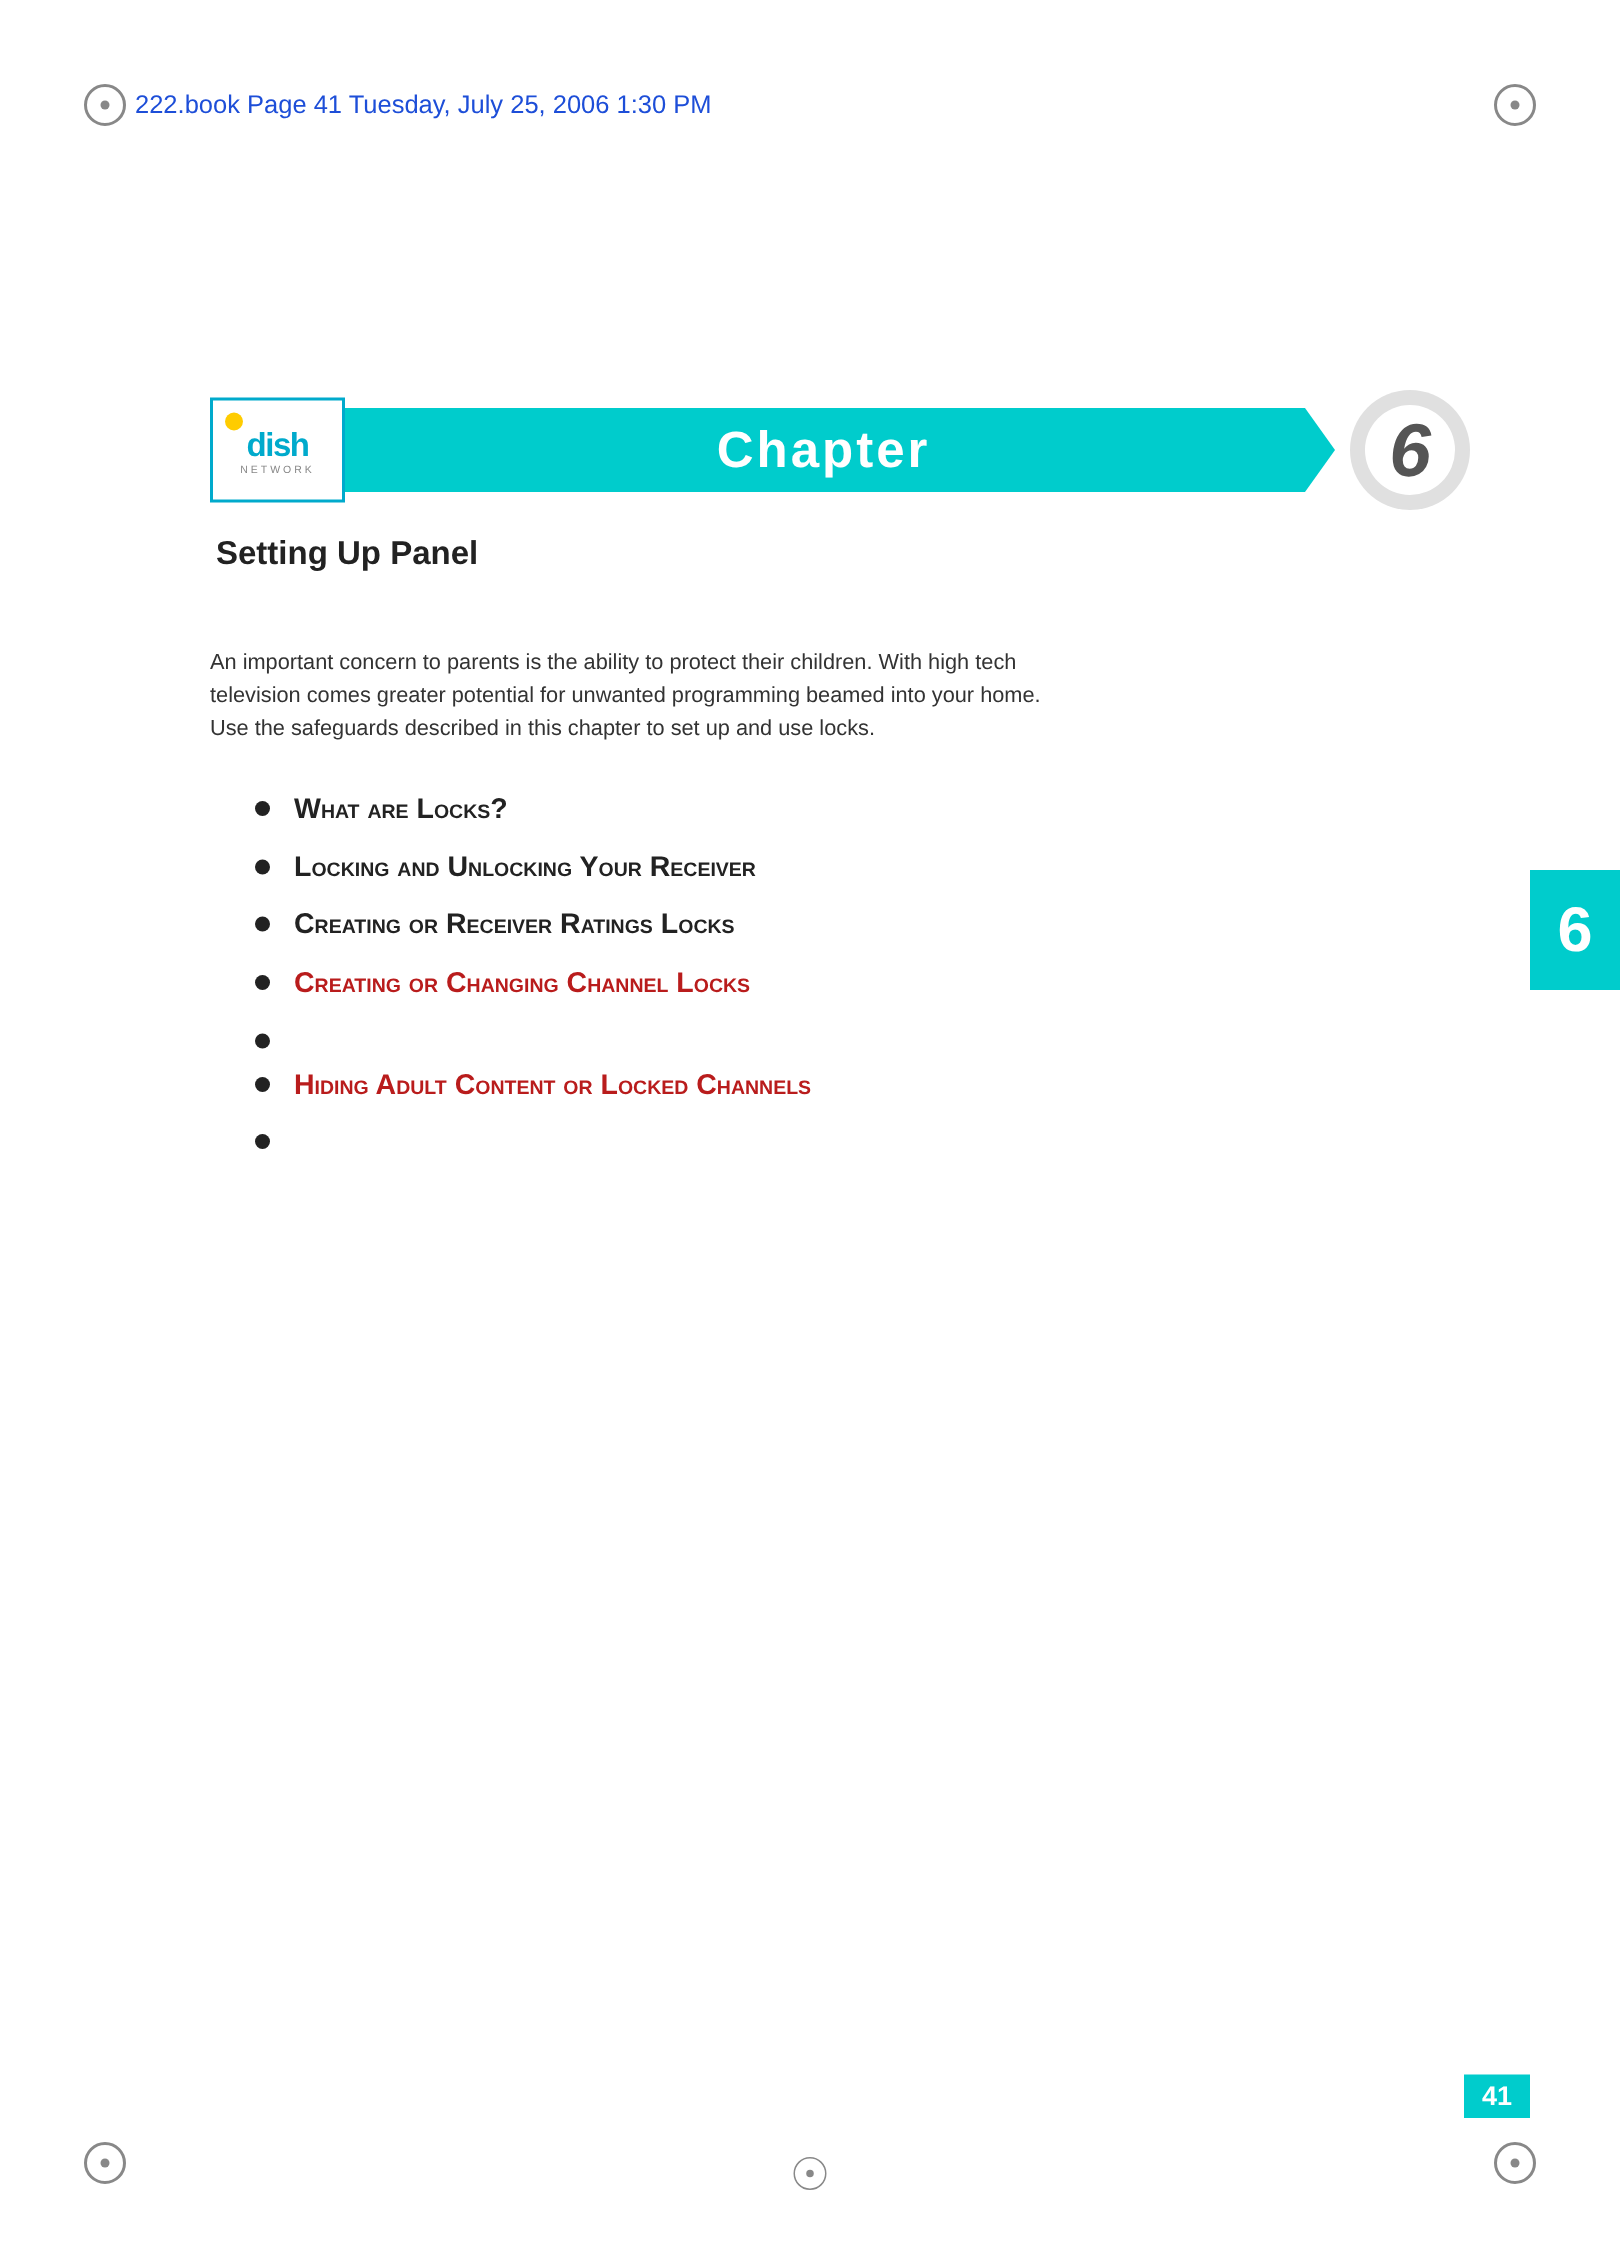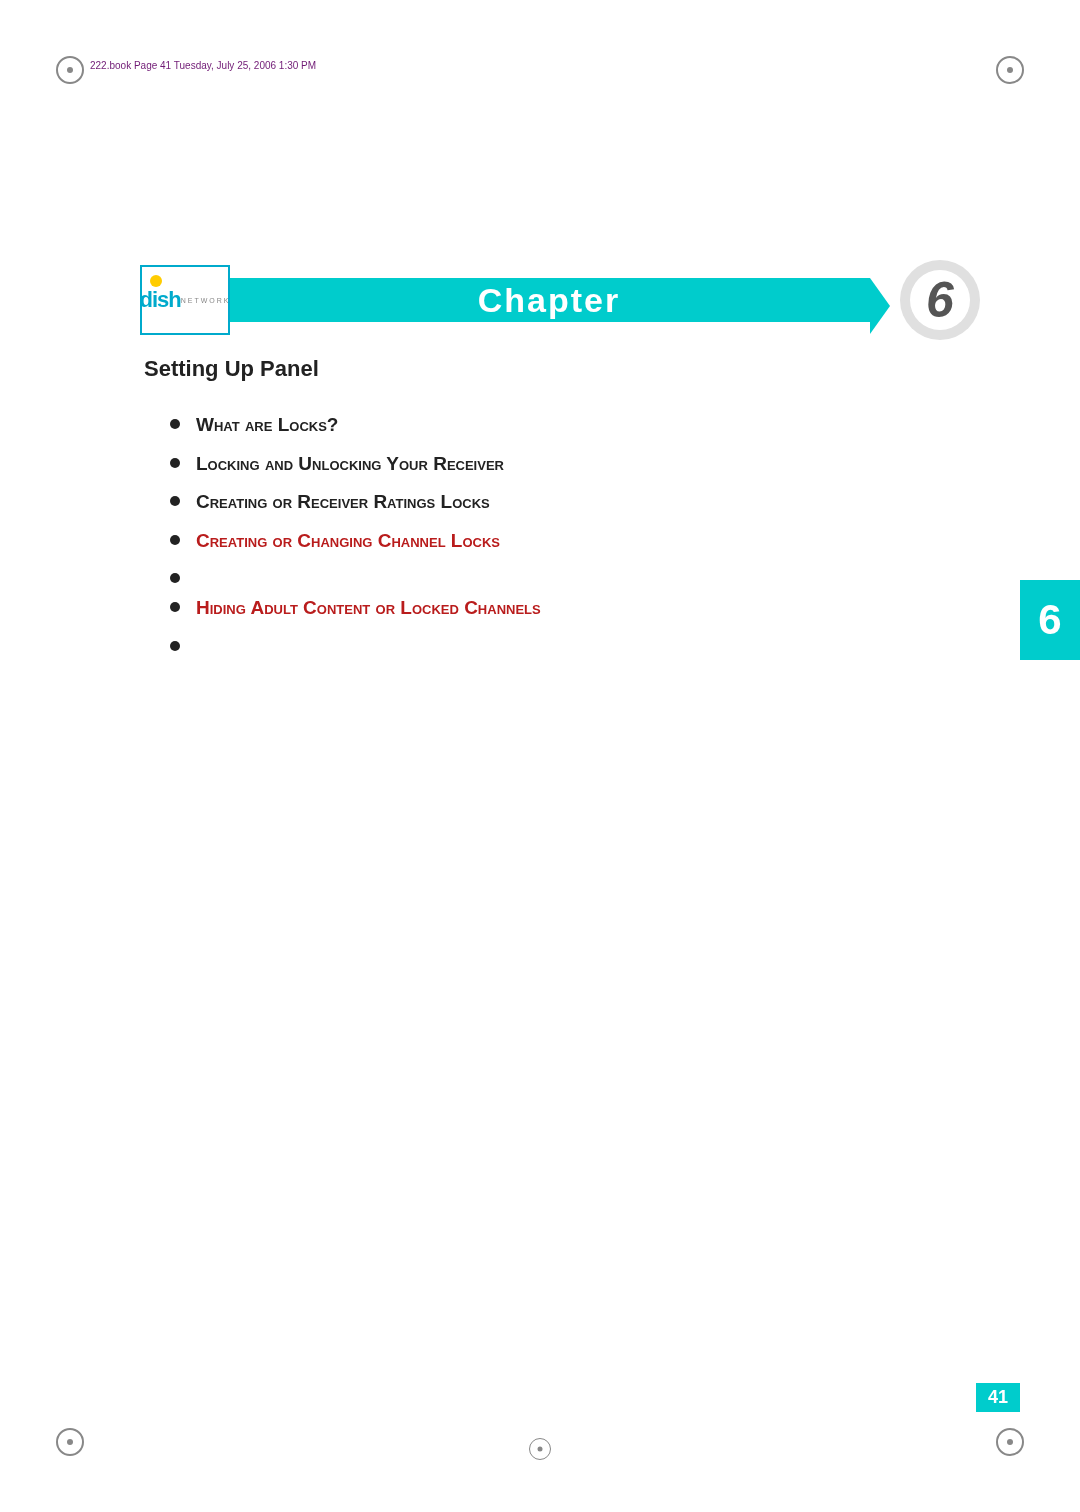--- a/index.html
+++ b/index.html
@@ -61,22 +61,22 @@
       top: 50%;
       left: 50%;
       transform: translate(-50%, -50%);
     }
 
     
     .page-info {
       position: absolute;
       top: 60px;
       left: 90px;
-      font-size: 10px;
-      color: #701a75;
+      font-size: 17px;
+      color: #1d4ed8;
     }
 
     
     .chapter-tab {
       position: absolute;
       top: 580px;
       right: 0;
       width: 60px;
       height: 80px;
       background: #00cccc;
@@ -120,21 +120,21 @@
       margin-bottom: 10px;
     }
 
     
     .dish-logo {
       width: 90px;
       height: 70px;
       background: #ffffff;
       border: 2px solid #00aacc;
       display: flex;
-      flex-direction: row;
+      flex-direction: column;
       align-items: center;
       justify-content: center;
       z-index: 2;
       position: relative;
       flex-shrink: 0;
     }
 
     .dish-logo-text {
       font-size: 22px;
       font-weight: bold;
@@ -154,21 +154,21 @@
       background: #ffcc00;
       border-radius: 50%;
       position: absolute;
       top: 8px;
       left: 8px;
     }
 
     
     .chapter-banner {
       background: #00cccc;
-      height: 44px;
+      height: 56px;
       flex: 1;
       display: flex;
       align-items: center;
       justify-content: center;
       margin-left: -2px;
       position: relative;
     }
 
     .chapter-banner::after {
       content: '';
@@ -383,20 +383,21 @@
             <span class="chapter-num-inner">6</span>
           </div>
         </div>
 
       </div>
 
       <div class="setting-up-label">Setting Up Panel</div>
 
     </div>
 
+    <p class="intro-text">An important concern to parents is the ability to protect their children. With high tech television comes greater potential for unwanted programming beamed into your home. Use the safeguards described in this chapter to set up and use locks.</p>
 
     <ul class="bullet-list">
 
       <li>
         <span class="bullet-dot"></span>
         <span class="bullet-text">
           <span class="small-cap">What are Locks?</span>
         </span>
       </li>
 

